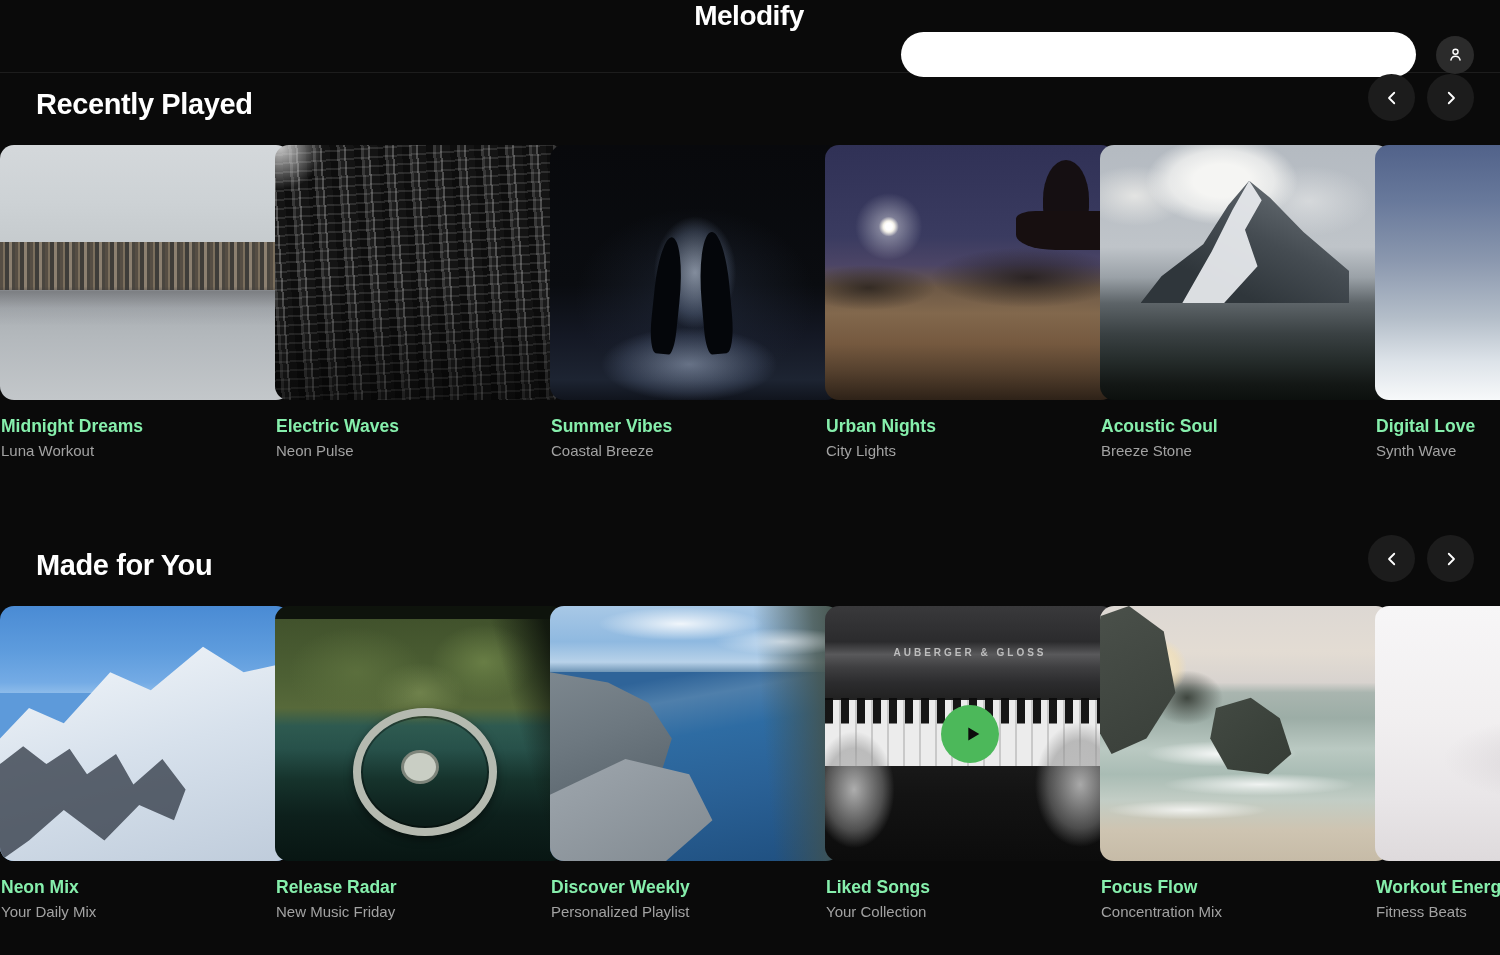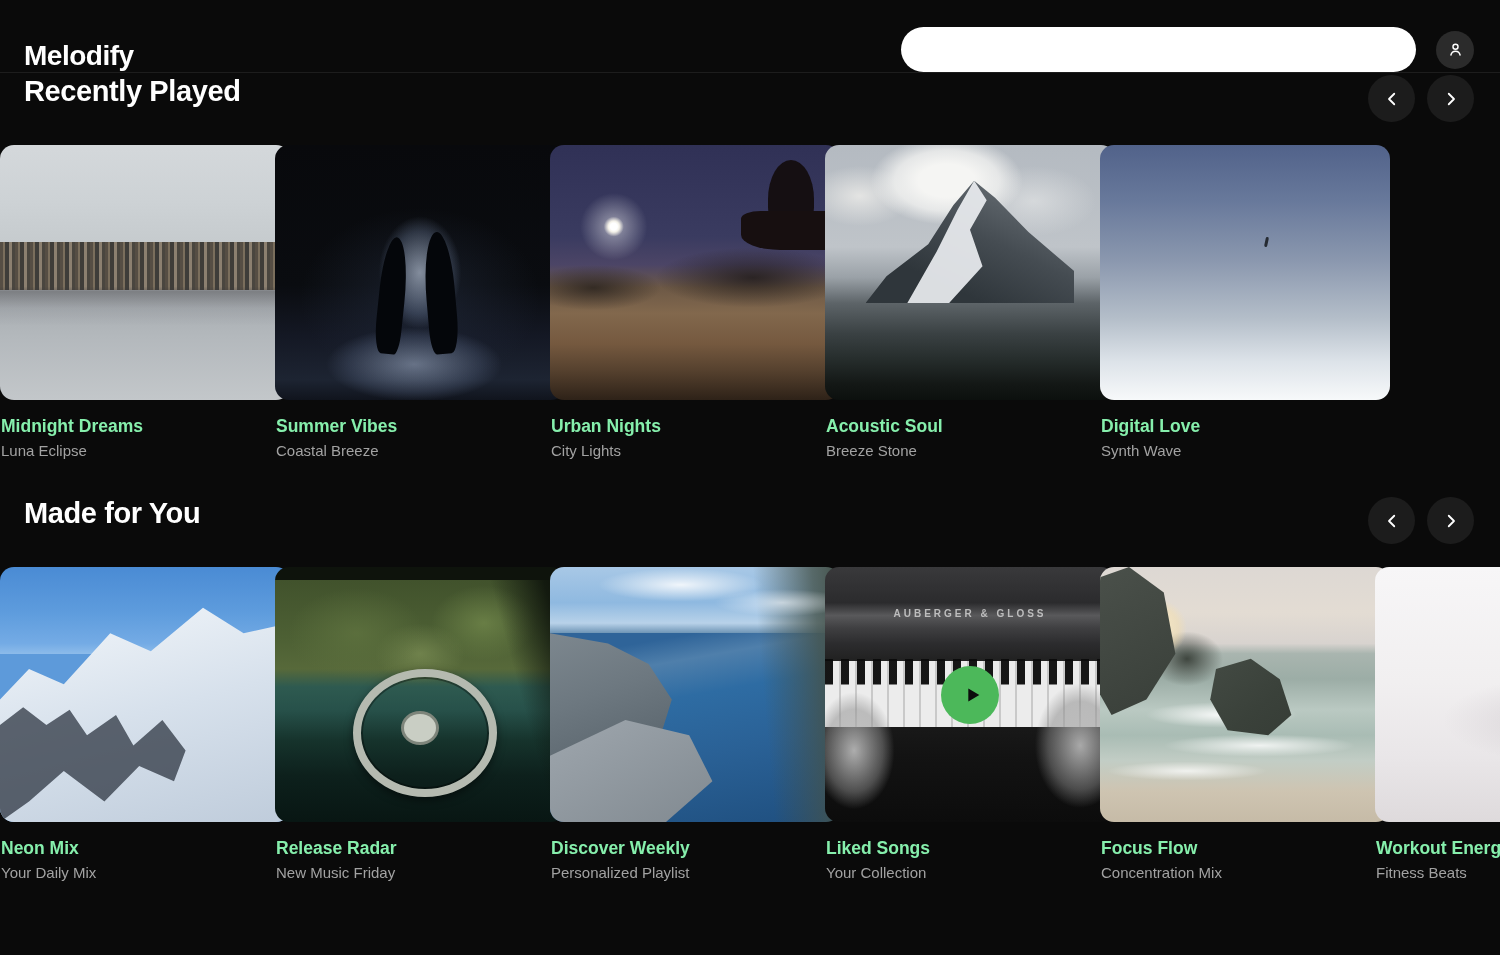--- a/index.html
+++ b/index.html
@@ -5,45 +5,46 @@
   * { margin:0; padding:0; box-sizing:border-box; }
   html,body { width:1500px; height:955px; overflow:hidden; }
   body {
     background:#0a0a0a;
     font-family:"Liberation Sans","DejaVu Sans",sans-serif;
     color:#fff;
   }
 
   
   header {
-    height:73px; display:flex; align-items:flex-end;
+    height:73px; display:flex; align-items:center;
     padding:0 26px 0 24px;
     border-bottom:1px solid rgba(255,255,255,.08);
     background:#0a0a0a;
+    flex-direction:column;
   }
   .logo { font-size:28px; font-weight:800; letter-spacing:-.5px; cursor:pointer; }
   .header-right { margin-left:auto; display:flex; align-items:center; gap:20px; }
   .search-input {
     width:515px; height:45px; border:none; outline:none;
     border-radius:23px; background:#ffffff; padding:0 20px;
     font-size:15px; font-family:inherit; color:#222;
   }
   .profile-btn {
     width:38px; height:38px; border-radius:50%; border:none;
     background:#2b2b2b; display:flex; align-items:center; justify-content:center;
     cursor:pointer; flex:0 0 auto;
   }
 
   
   main section { display:block; }
   .section-head {
-    display:flex; align-items:flex-start; justify-content:space-between;
-    height:46px; margin-top:2px; padding:0 26px 0 24px;
-  }
-  main section:nth-of-type(2) .section-head { margin-top:38px; }
+    display:flex; align-items:flex-end; justify-content:space-between;
+    height:46px; margin-top:2px; padding:0 26px 0 36px;
+  }
+  main section:nth-of-type(2) .section-head { margin-top:77px; }
   .section-head h2 { font-size:29px; font-weight:800; letter-spacing:-.4px; }
   .controls { display:flex; gap:12px; }
   .circle-btn {
     width:47px; height:47px; border-radius:50%; border:none;
     background:#1c1c1c; display:flex; align-items:center; justify-content:center;
     cursor:pointer;
   }
 
   .cards-row {
     margin-top:24px; display:flex; gap:20px;
@@ -291,23 +292,31 @@
           </button>
         </div>
       </div>
       <div class="cards-row">
     <div class="card">
       <div class="card-art art-breakwater-sea">
         
         
       </div>
       <div class="card-title">Midnight Dreams</div>
-      <div class="card-subtitle">Luna Eclipse</div>
-    </div>
-
+      <div class="card-subtitle">Luna Workout</div>
+    </div>
+
+    <div class="card">
+      <div class="card-art art-bw-building">
+        
+        
+      </div>
+      <div class="card-title">Electric Waves</div>
+      <div class="card-subtitle">Neon Pulse</div>
+    </div>
 
     <div class="card">
       <div class="card-art art-night-silhouette">
         
         
       </div>
       <div class="card-title">Summer Vibes</div>
       <div class="card-subtitle">Coastal Breeze</div>
     </div>
 

